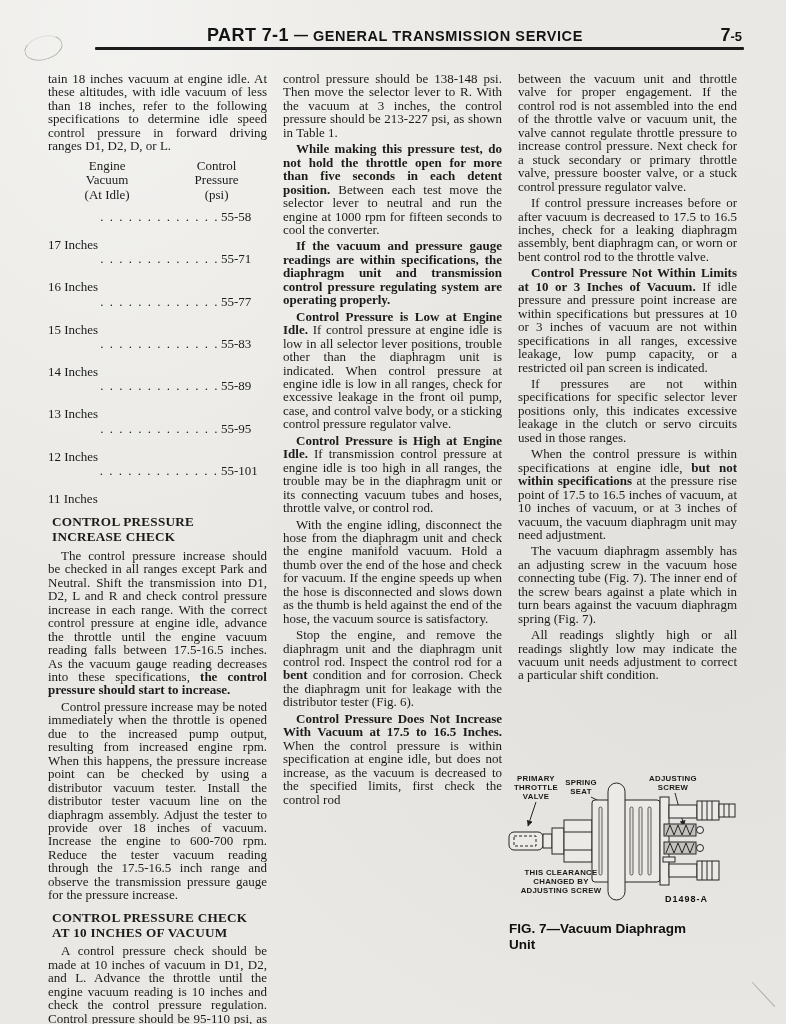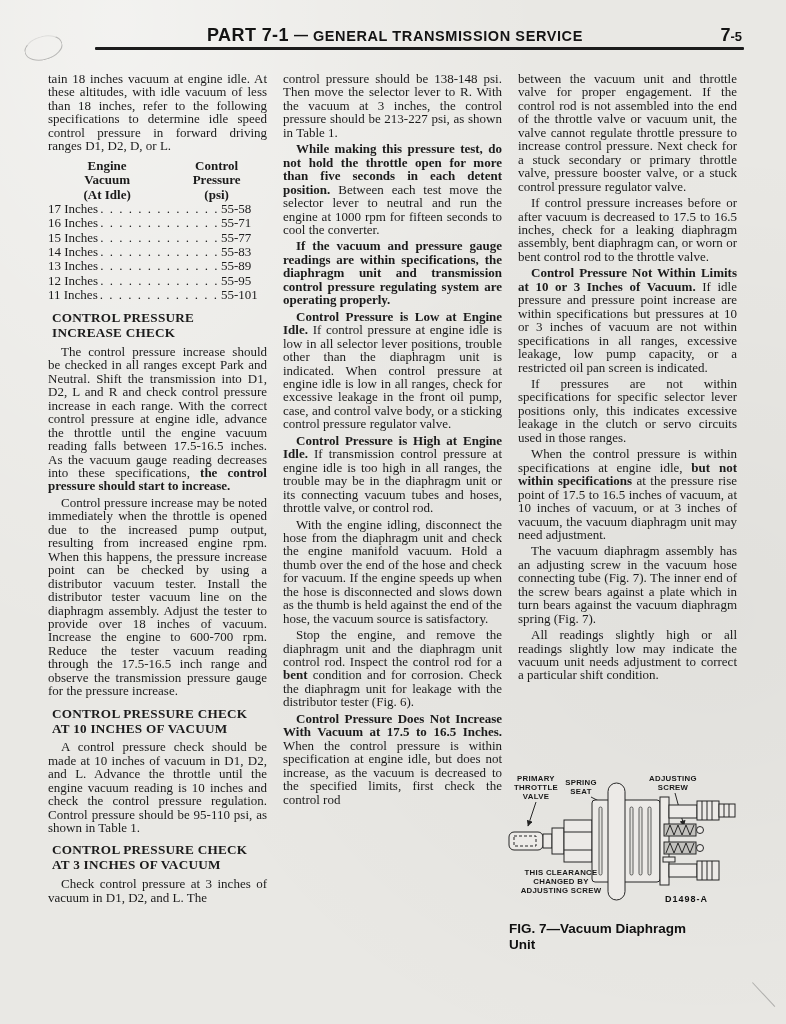--- a/index.html
+++ b/index.html
@@ -24,26 +24,26 @@
   .col1{left:48px;}
   .col2{left:283px;}
   .col3{left:518px;}
   p.para{margin:0 0 3px 0;}
   p.ind{text-indent:13px;}
   b{font-weight:bold;}
   .shead{font-weight:bold;font-size:13.2px;line-height:14.8px;letter-spacing:.25px;margin:9px 0 4px 4px;text-align:left;}
   .shead span{display:block;}
   
   .spec{margin:6px 0 3px 0;}
-  .thead{display:flex;font-weight:bold;margin-bottom:0;}
+  .thead{display:flex;font-weight:normal;margin-bottom:8px;}
   .th1{width:54%;text-align:center;}
   .th2{width:46%;text-align:center;}
   .th1 span,.th2 span{display:block;line-height:14.4px;}
   .trow{display:flex;line-height:14.35px;}
-  .tlab{white-space:nowrap;}
+  .tlab{white-space:nowrap;margin-top:28px;}
   .tdots{flex:1;overflow:hidden;white-space:nowrap;padding:0 2px;letter-spacing:1.5px;}
   .tval{width:46px;white-space:nowrap;text-align:left;}
   
   .figure{position:absolute;left:503px;top:770px;width:252px;}
   .flab{font:bold 7.8px "Liberation Sans",sans-serif;fill:#181818;letter-spacing:.3px;}
   .fcode{font:bold 9px "Liberation Sans",sans-serif;fill:#111;letter-spacing:1px;}
   .dline{stroke:#262626;stroke-width:1;fill:none;}
   .dfill{stroke:#262626;stroke-width:1;fill:#eceae7;}
   .dshade{stroke:#262626;stroke-width:1;fill:#c2c1bd;}
   .dpin{stroke:#3a3a3a;stroke-width:.8;fill:#e2e1dd;}

